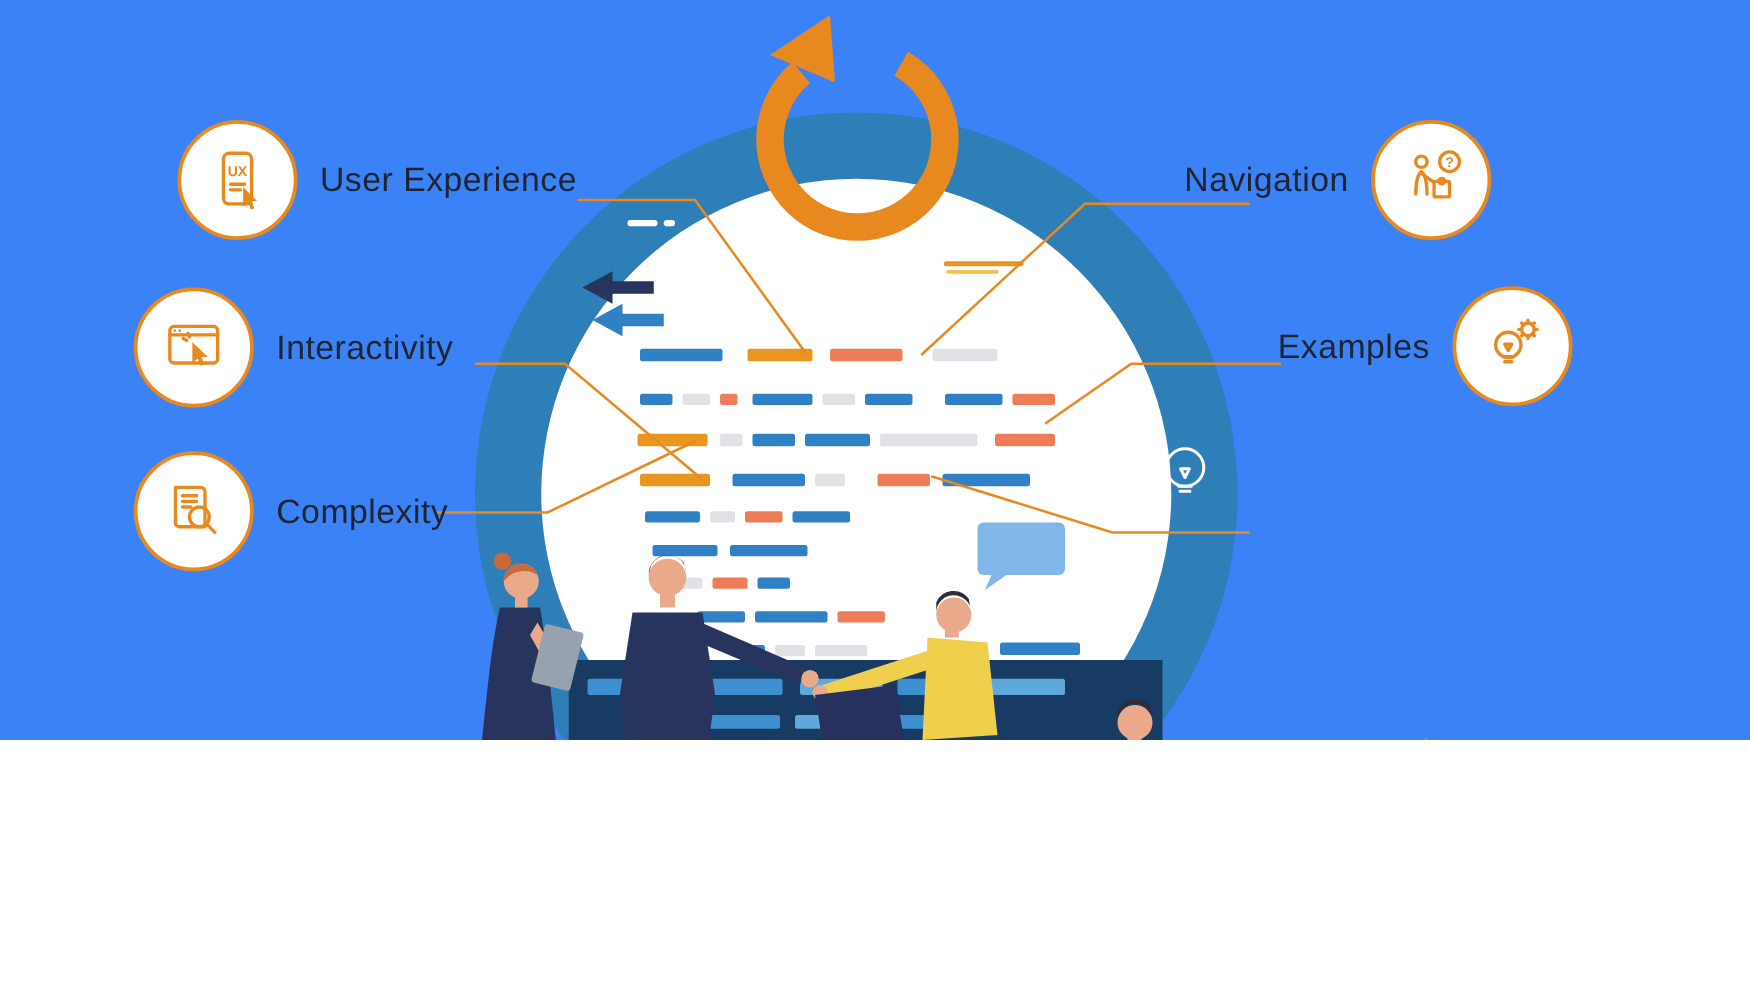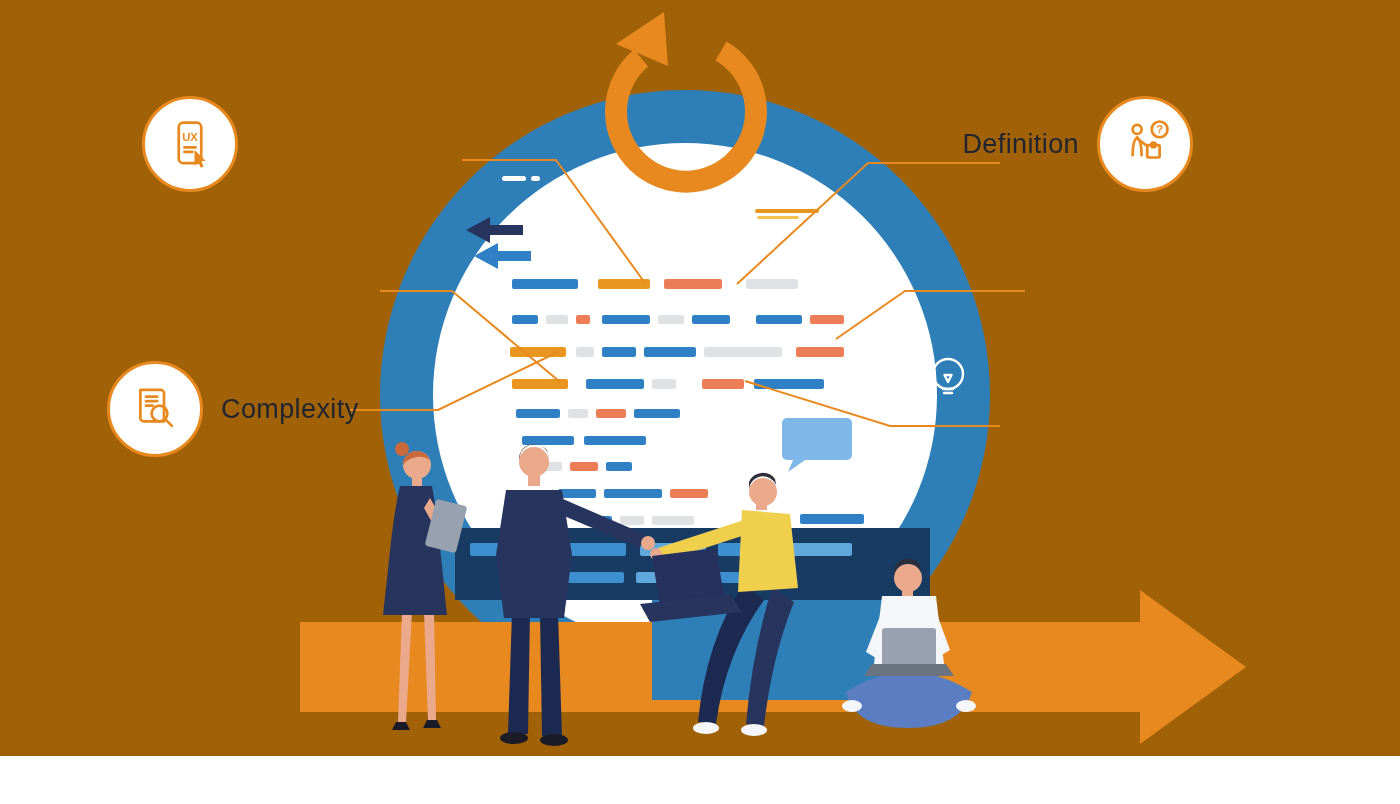--- a/index.html
+++ b/index.html
@@ -2,21 +2,21 @@
 <html style="--accent-orange: #E8891F; --ring-blue: #2E7FB8; --bar-blue: #2F80C4; --bar-salmon: #ED7D57; --bar-orange: #E8961F; --bar-gray: #DFE1E4; --band-navy: #173B63; --suit-navy: #27345E; --speech-bubble-blue: #7FB7E8; --shirt-yellow: #F0CF4D; --jeans-blue: #5B7EC2;"><head>
 <meta charset="utf-8">
 <style>
   :root{
     --accent-orange:#E8891F; --ring-blue:#2E7FB8; --bar-blue:#2F80C4;
     --bar-salmon:#ED7D57; --bar-orange:#E8961F; --bar-gray:#DFE1E4;
     --band-navy:#173B63; --suit-navy:#27345E; --speech-bubble-blue:#7FB7E8;
     --shirt-yellow:#F0CF4D; --jeans-blue:#5B7EC2; --label-dark:#1F2430;
   }
   html,body{margin:0;padding:0;background:#fff;}
-  .canvas{position:relative;width:1400px;height:756px;background:#a16207;overflow:hidden;
+  .canvas{position:relative;width:1400px;height:592px;background:#3b82f6;overflow:hidden;
           font-family:"Liberation Sans",sans-serif;}
   .scene{position:absolute;left:0;top:0;width:1400px;height:804px;}
 
   
   .ring{fill:var(--ring-blue);} .white{fill:#ffffff;} .orange{fill:var(--accent-orange);}
   .iter{stroke:var(--accent-orange);stroke-width:22;fill:none;}
   .b-blue{fill:var(--bar-blue);} .b-or{fill:var(--bar-orange);}
   .b-sal{fill:var(--bar-salmon);} .b-gray{fill:var(--bar-gray);} .b-yel{fill:#F2C14E;}
   .band{fill:var(--band-navy);} .bb1{fill:#3E8FD0;} .bb2{fill:#5EA8DC;}
   .f-speech{fill:var(--speech-bubble-blue);}
@@ -216,22 +216,36 @@
 
   <div class="callout" style="left:142px;top:96px">
     <div class="icon-circle">
       <svg viewBox="0 0 48 48">
         <rect x="14" y="5" width="20" height="36" rx="4" class="ic"></rect>
         <text x="24" y="21" class="ict">UX</text>
         <path d="M19 27 h10 M19 31 h7" class="ic"></path>
         <polygon points="28,29 28,43 31.5,40 33.5,45 36,44 34,39 38,39" class="icf"></polygon>
       </svg>
     </div>
-  </div>
-
+    <div class="callout-label">User Experience</div>
+  </div>
+
+  <div class="callout" style="left:107px;top:230px">
+    <div class="icon-circle">
+      <svg viewBox="0 0 48 48">
+        <rect x="7" y="9" width="34" height="26" rx="3" class="ic"></rect>
+        <path d="M7 15 h34" class="ic"></path>
+        <circle cx="10.5" cy="12" r="0.9" class="icf"></circle>
+        <circle cx="14" cy="12" r="0.9" class="icf"></circle>
+        <polygon points="23,20 23,35 26.8,31.8 28.9,37 31.6,35.9 29.5,30.8 34,30.8" class="icf"></polygon>
+        <path d="M19 19 l-2.5 -1.5 M21 16.5 l-1 -2.5" class="ic"></path>
+      </svg>
+    </div>
+    <div class="callout-label">Interactivity</div>
+  </div>
 
   <div class="callout" style="left:107px;top:361px">
     <div class="icon-circle">
       <svg viewBox="0 0 48 48">
         <path d="M11 7 h18 a3 3 0 0 1 3 3 v25 H14 a3 3 0 0 1 -3 -3 Z" class="ic"></path>
         <path d="M16 13 h10 M16 17 h10 M16 21 h6" class="ic"></path>
         <circle cx="28" cy="28" r="7" class="ic"></circle>
         <path d="M33 33 l6 6" class="ic"></path>
       </svg>
     </div>
@@ -243,18 +257,29 @@
       <svg viewBox="0 0 48 48">
         <circle cx="17" cy="11" r="4" class="ic"></circle>
         <path d="M13 34 c0 -9 1.5 -14 4 -16 c2.5 2 4 7 4 16" class="ic"></path>
         <path d="M18 20 l7 5" class="ic"></path>
         <rect x="26" y="25" width="11" height="11" rx="1" class="ic"></rect>
         <circle cx="31.5" cy="24.8" r="2" class="ic"></circle>
         <circle cx="37" cy="11" r="7" class="ic"></circle>
         <text x="37" y="14.5" class="ict">?</text>
       </svg>
     </div>
-    <div class="callout-label">Definition</div>
-  </div>
-
+    <div class="callout-label">Navigation</div>
+  </div>
+
+  <div class="callout right" style="right:142px;top:229px">
+    <div class="icon-circle">
+      <svg viewBox="0 0 48 48">
+        <circle cx="21" cy="23" r="9" class="ic"></circle>
+        <path d="M17.5 31.5 h7 M18.5 35 h5 M21 27 l-2.5 -4.5 h5 L21 27" class="ic"></path>
+        <circle cx="35" cy="12" r="4.5" class="ic"></circle>
+        <path d="M35 5.5 v2 M35 16.5 v2 M28.5 12 h2 M39.5 12 h2 M30.5 7.5 l1.4 1.4 M38.1 15.1 l1.4 1.4 M39.5 7.5 l-1.4 1.4 M31.9 15.1 l-1.4 1.4" class="ic"></path>
+      </svg>
+    </div>
+    <div class="callout-label">Examples</div>
+  </div>
 
 
 </div>
 
 </body></html>

